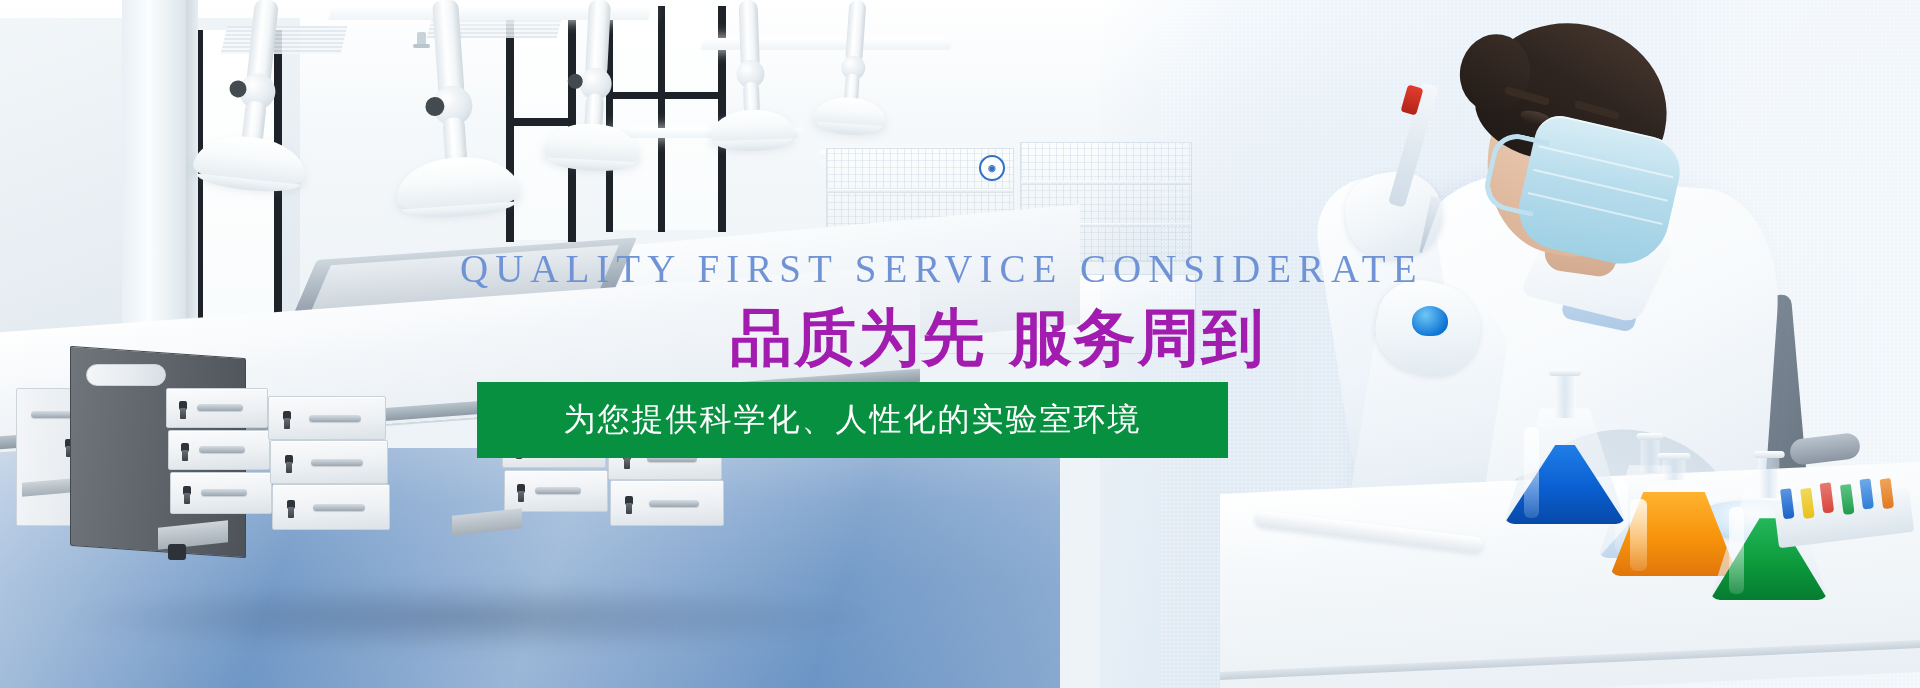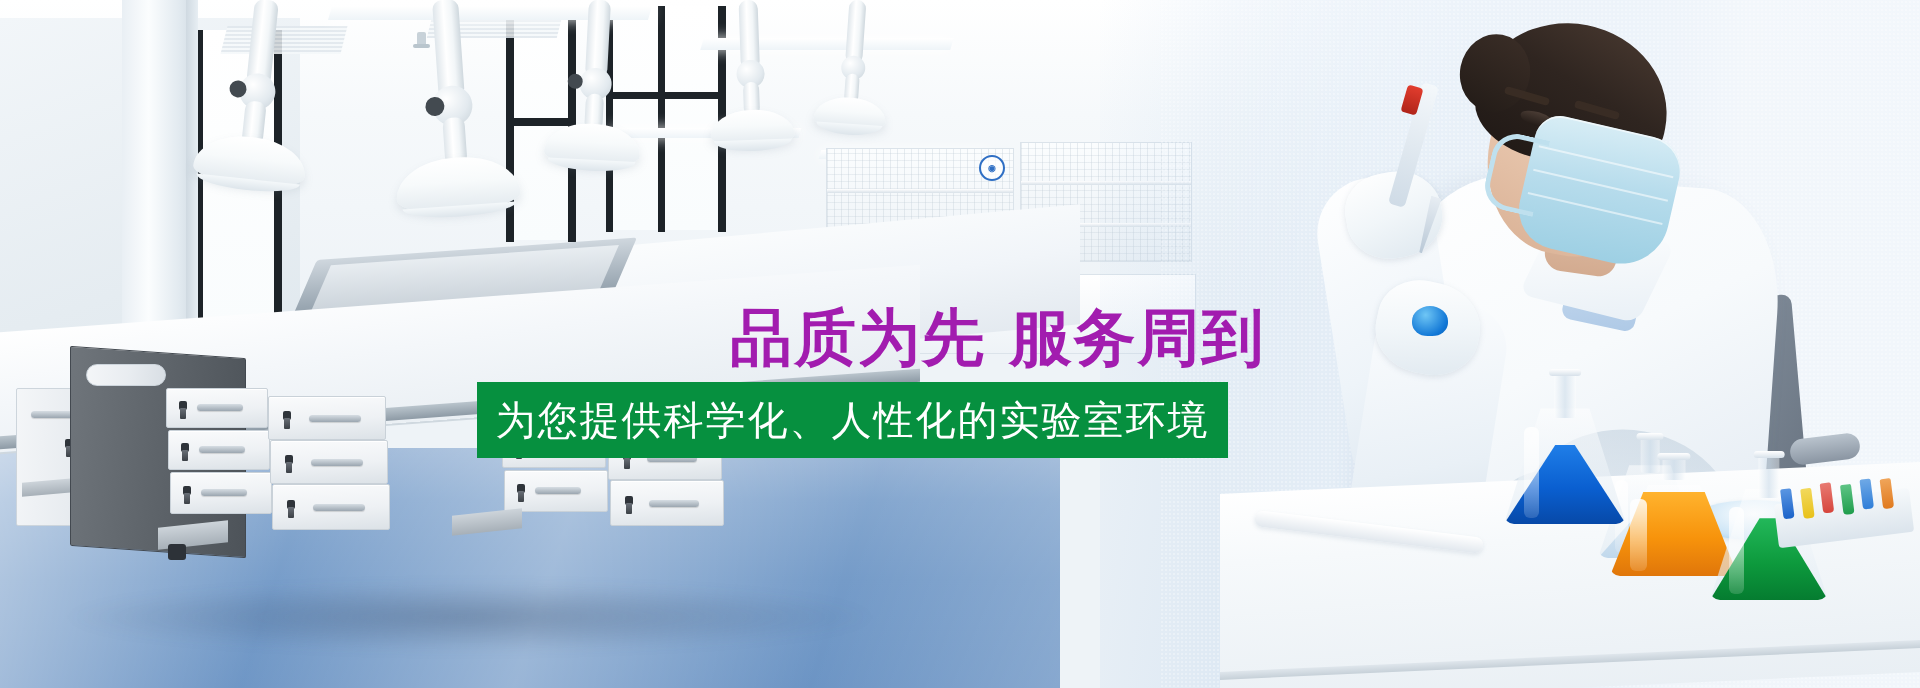--- a/index.html
+++ b/index.html
@@ -431,21 +431,21 @@
     font-size:62px; line-height:72px;
     font-weight:bold; letter-spacing:2px; white-space:nowrap;
   }
   .green-band{
     position:absolute; left:477px; top:382px;
     width:751px; height:76px;
     display:flex; align-items:center; justify-content:center;
   }
   .green-band span{
     font-family:"DejaVu Sans", sans-serif;
-    font-size:40px; letter-spacing:2px; color:#ffffff; white-space:nowrap;
+    font-size:32px; letter-spacing:2px; color:#ffffff; white-space:nowrap;
   }
 </style>
 </head>
 <body>
 
 <div id="banner">
 
   <div class="photo">
 
     <div class="ceiling"></div>
@@ -694,20 +694,21 @@
       <div class="vial" style="left:48px; top:-15px; background:linear-gradient(180deg,#e87a72,#d6453c);"></div>
       <div class="vial" style="left:68px; top:-11px; background:linear-gradient(180deg,#5ec485,#1f9d4c);"></div>
       <div class="vial" style="left:88px; top:-14px; background:linear-gradient(180deg,#6fa9e6,#2f7ed8);"></div>
       <div class="vial" style="left:108px;top:-12px; background:linear-gradient(180deg,#f0a55a,#e07a1f);"></div>
     </div>
 
   </div>
 
   <div class="text-wrap">
 
+    <div class="eng" style="color:#6f93d4;">QUALITY FIRST SERVICE CONSIDERATE</div>
 
     <div class="cn-main" style="color:#a21caf;">品质为先 服务周到</div>
 
     <div class="green-band" style="background:#06903f;">
       <span>为您提供科学化、人性化的实验室环境</span>
     </div>
 
   </div>
 
 </div>

